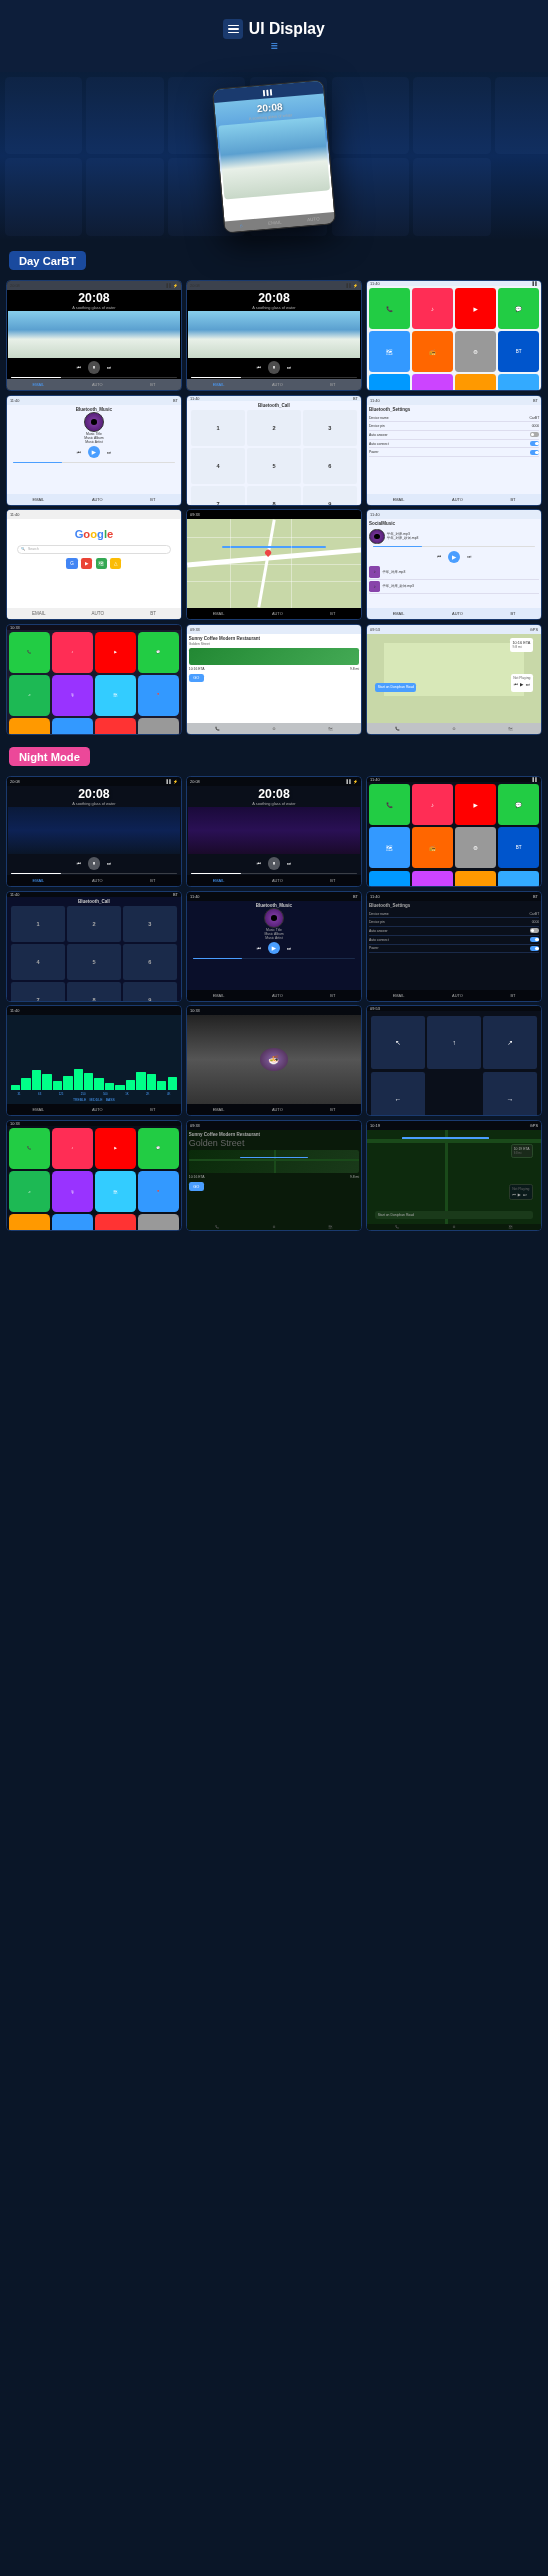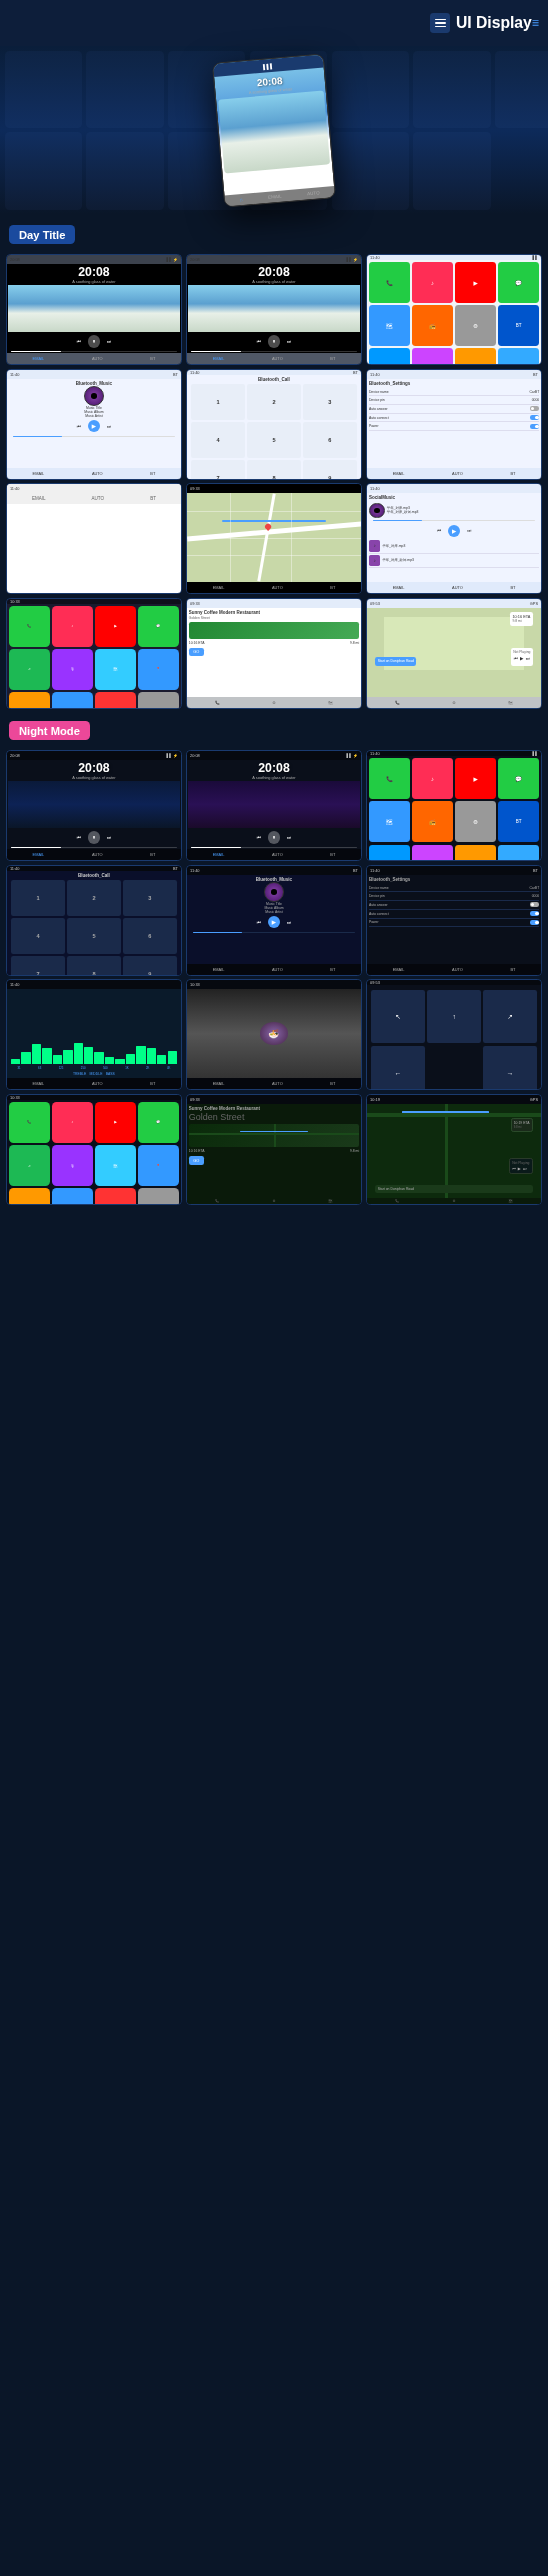--- a/index.html
+++ b/index.html
@@ -10,22 +10,23 @@
       font-family: Arial, sans-serif;
       color: #fff;
       overflow-x: hidden;
     }
 
     
     .header {
       display: flex;
       align-items: center;
       justify-content: flex-end;
-      padding: 13px 9px;
+      padding: 19px 9px;
       background: #0d1e3a;
+      flex-direction: column;
     }
     .header-left { display: flex; align-items: center; gap: 5.6px; }
     .menu-icon {
       width: 20px; height: 20px;
       background: #1a3a6e;
       border-radius: 3.4px;
       display: flex; flex-direction: column;
       align-items: center; justify-content: center; gap: 2.8px;
       cursor: pointer;
     }
@@ -514,21 +515,21 @@
         <div class="nav-icon">
             <span>AUTO</span>
           </div>
       </div>
     </div>
   </div>
 </div>
 
 
 <div class="section-label">
-  <div class="section-badge">Day Title</div>
+  <div class="section-badge">Day CarBT</div>
 </div>
 
 
 <div class="screenshots-grid">
 
   <div class="screenshot-card">
     <div class="car-screen">
       <div class="status-bar light">
         <span>20:08</span>
         <span>▌▌ ⚡</span>
@@ -704,20 +705,35 @@
 
 </div>
 
 
 <div class="screenshots-grid" style="padding-top:0;">
 
   <div class="screenshot-card">
     <div class="car-screen" style="background:#fff;">
       <div class="status-bar" style="background:#f0f0f0;">
         <span style="color:#333;">11:40</span>
+      </div>
+      <div class="google-screen">
+        <div class="google-logo">
+          <span class="g-blue">G</span><span class="g-red">o</span><span class="g-yellow">o</span><span class="g-blue">g</span><span class="g-green">l</span><span class="g-red">e</span>
+        </div>
+        <div class="google-search">
+          <span>🔍</span>
+          <span style="margin-left:2.2px;">Search</span>
+        </div>
+        <div class="google-apps-row">
+          <div class="g-app" style="background:#4285f4;">G</div>
+          <div class="g-app" style="background:#ea4335;">▶</div>
+          <div class="g-app" style="background:#34a853;">🗺</div>
+          <div class="g-app" style="background:#fbbc05;">△</div>
+        </div>
       </div>
       <div class="bottom-nav" style="background:#f0f0f0;">
         <span class="nav-icon" style="color:#666;">EMAIL</span>
         <span class="nav-icon" style="color:#666;">AUTO</span>
         <span class="nav-icon" style="color:#666;">BT</span>
       </div>
     </div>
   </div>
 
   <div class="screenshot-card">

